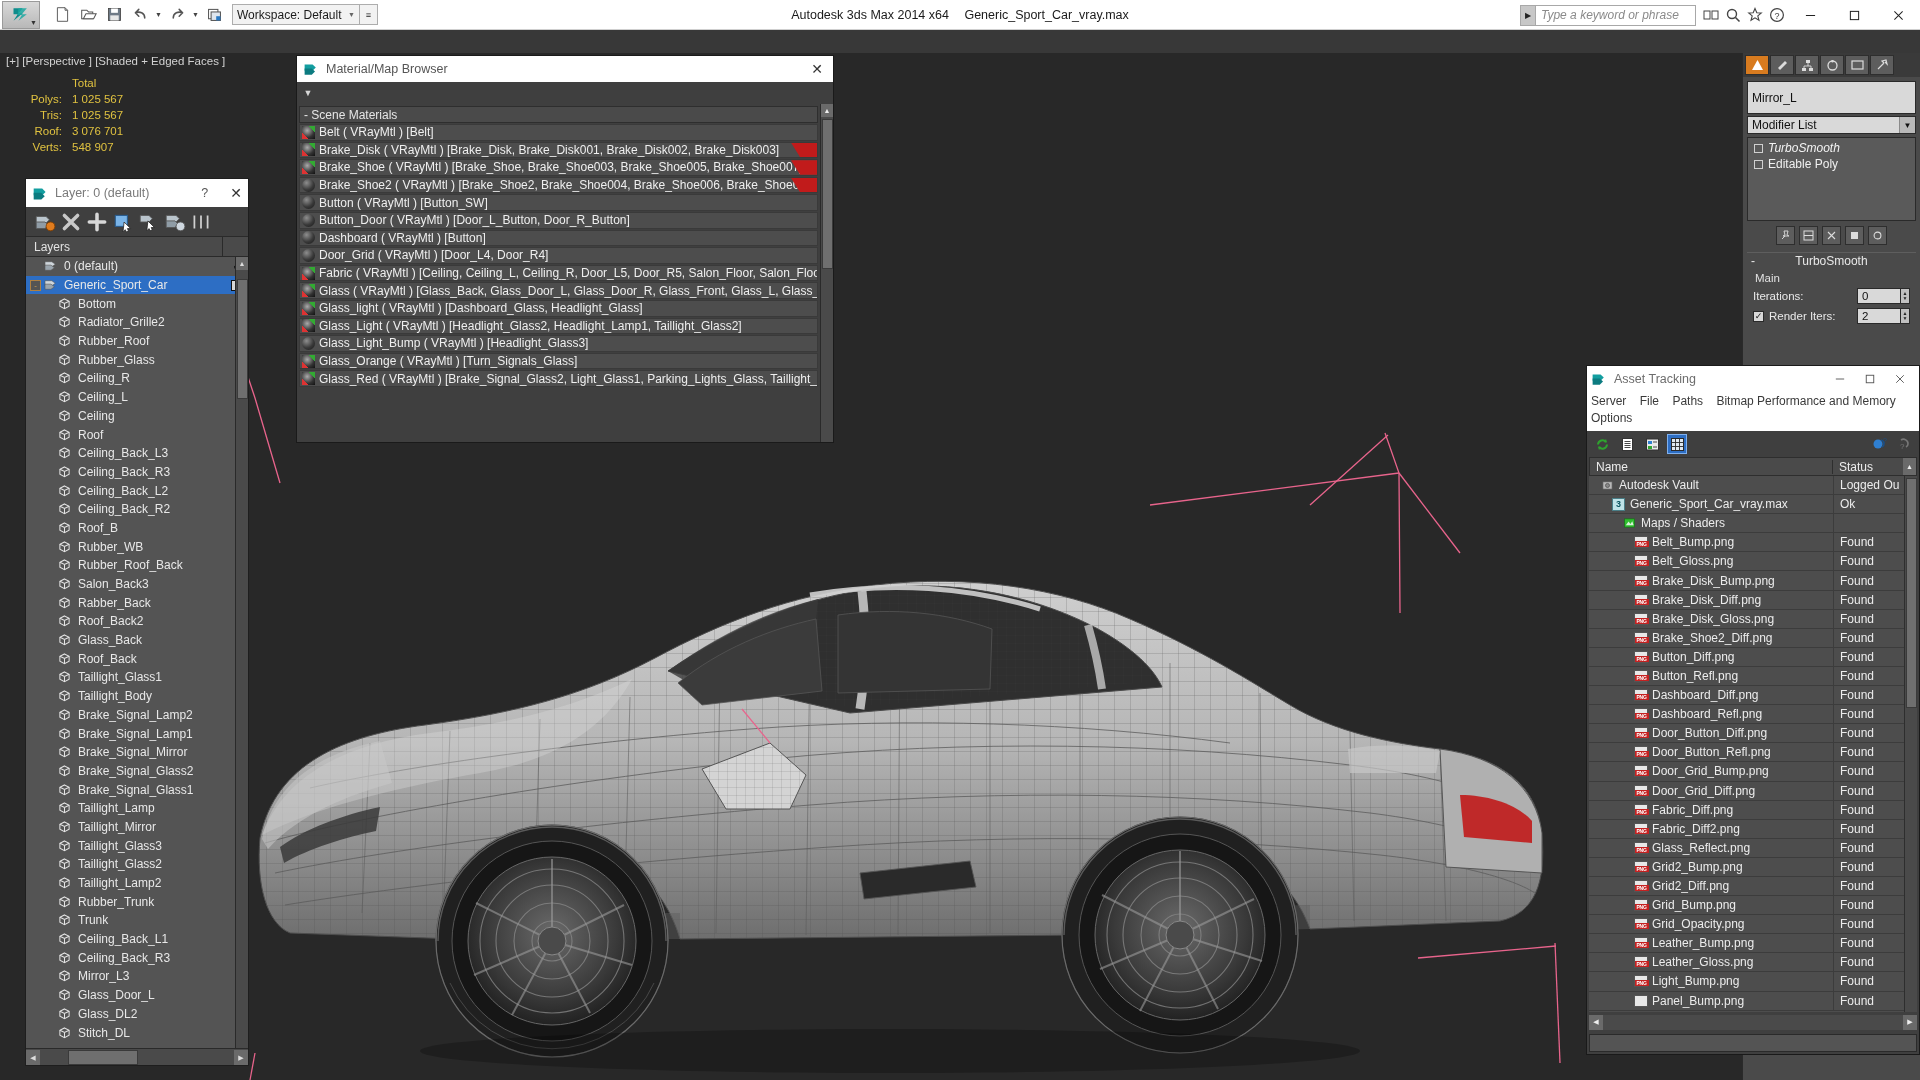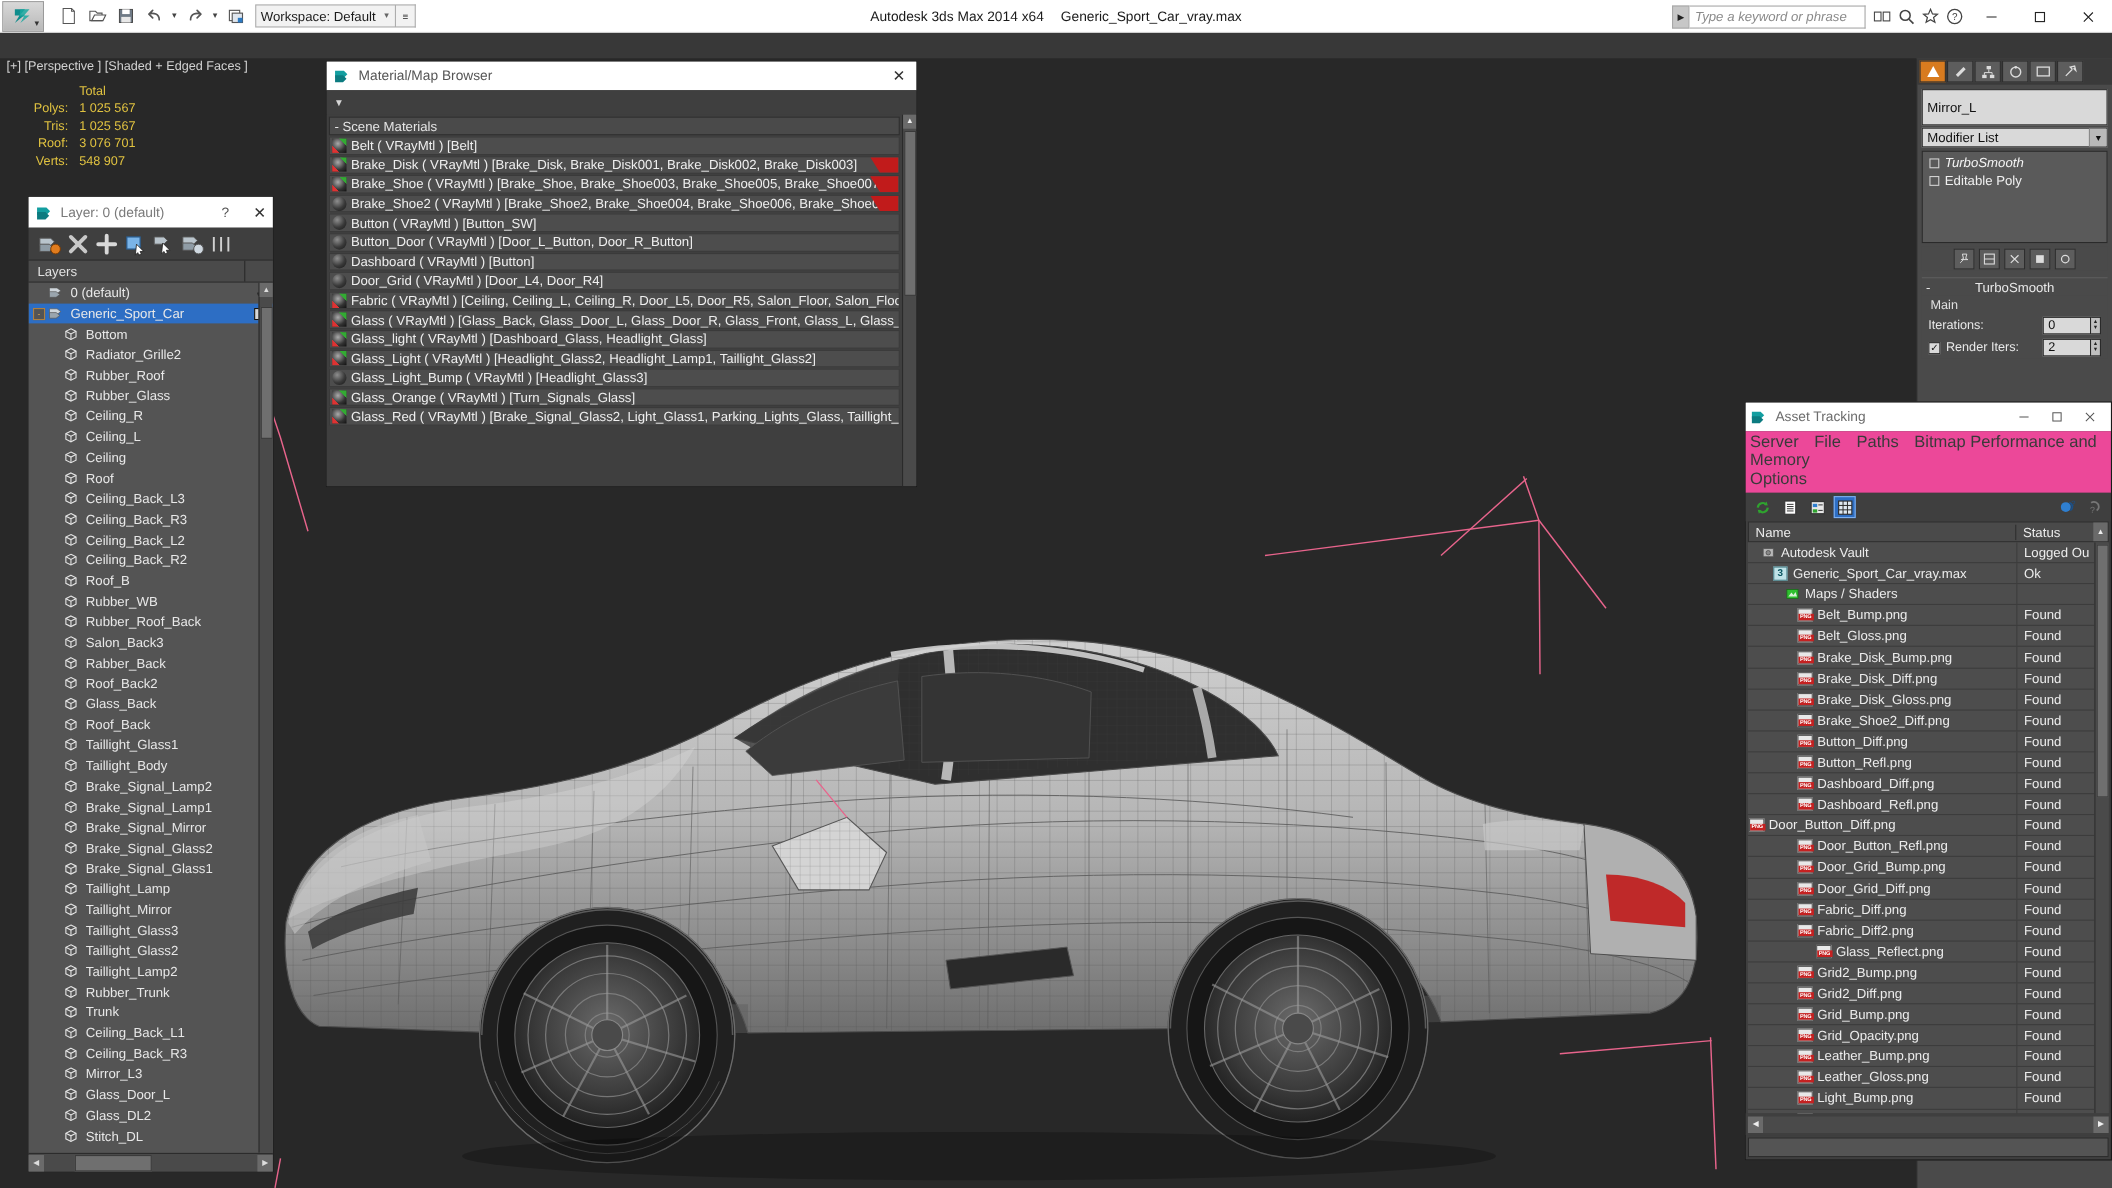--- a/index.html
+++ b/index.html
@@ -163,21 +163,21 @@
   
   .asset{
     position:absolute;left:1586px;top:365px;width:334px;height:690px;
     background:#3f3f3f;border:1px solid #1a1a1a;display:flex;flex-direction:column;
   }
   .at-title{height:26px;background:#fff;display:flex;align-items:center;padding:0 4px;color:#6d6d6d;font-size:12.5px;}
   .at-title .ico{width:16px;height:14px;margin-right:7px;}
   .at-wb{margin-left:auto;display:flex;}
   .at-wb div{width:30px;height:26px;display:flex;align-items:center;justify-content:center;cursor:pointer;}
   .at-wb svg{width:10px;height:10px;}
-  .at-menu{background:#ec4899;color:#3a3a3a;font-size:15px;padding:1px 4px 4px 4px;line-height:17px;}
+  .at-menu{background:#ffffff;color:#3a3a3a;font-size:12px;padding:1px 4px 4px 4px;line-height:17px;}
   .at-menu span{margin-right:10px;cursor:pointer;}
   .at-tools{height:26px;background:#3f3f3f;display:flex;align-items:center;gap:5px;padding:0 5px;}
   .at-tools .b{width:20px;height:20px;display:flex;align-items:center;justify-content:center;cursor:pointer;}
   .at-tools .b.on{background:#2d6ec4;border:1px solid #7fb0ee;}
   .at-head{height:19px;background:#4a4a4a;border:1px solid #2e2e2e;display:flex;align-items:center;margin:0 2px;}
   .at-head .n{flex:1;padding-left:6px;font-size:12px;color:#ededed;border-right:1px solid #2e2e2e;}
   .at-head .s{width:70px;padding-left:6px;font-size:12px;color:#ededed;}
   .at-head .sc{width:13px;background:#6a6a6a;height:100%;display:flex;align-items:center;justify-content:center;font-size:7px;color:#eee;}
   .at-list{flex:1;overflow:hidden;background:#4d4d4d;margin:0 2px;position:relative;display:flex;}
   .at-rows{flex:1;}
@@ -1502,21 +1502,21 @@
               <span class="ico">
                 <span class="ico-png">
                   <i>PNG</i>
                 </span>
               </span>
               <span>Dashboard_Refl.png</span>
             </span>
             <span class="st">Found</span>
           </div>
           <div class="arow">
-            <span class="nm" style="">
+            <span class="nm" style="padding-left:44px">
               <span class="ico">
                 <span class="ico-png">
                   <i>PNG</i>
                 </span>
               </span>
               <span>Door_Button_Diff.png</span>
             </span>
             <span class="st">Found</span>
           </div>
           <div class="arow">
@@ -1568,21 +1568,21 @@
               <span class="ico">
                 <span class="ico-png">
                   <i>PNG</i>
                 </span>
               </span>
               <span>Fabric_Diff2.png</span>
             </span>
             <span class="st">Found</span>
           </div>
           <div class="arow">
-            <span class="nm" style="padding-left:61px">
+            <span class="nm" style="padding-left:44px">
               <span class="ico">
                 <span class="ico-png">
                   <i>PNG</i>
                 </span>
               </span>
               <span>Glass_Reflect.png</span>
             </span>
             <span class="st">Found</span>
           </div>
           <div class="arow">

